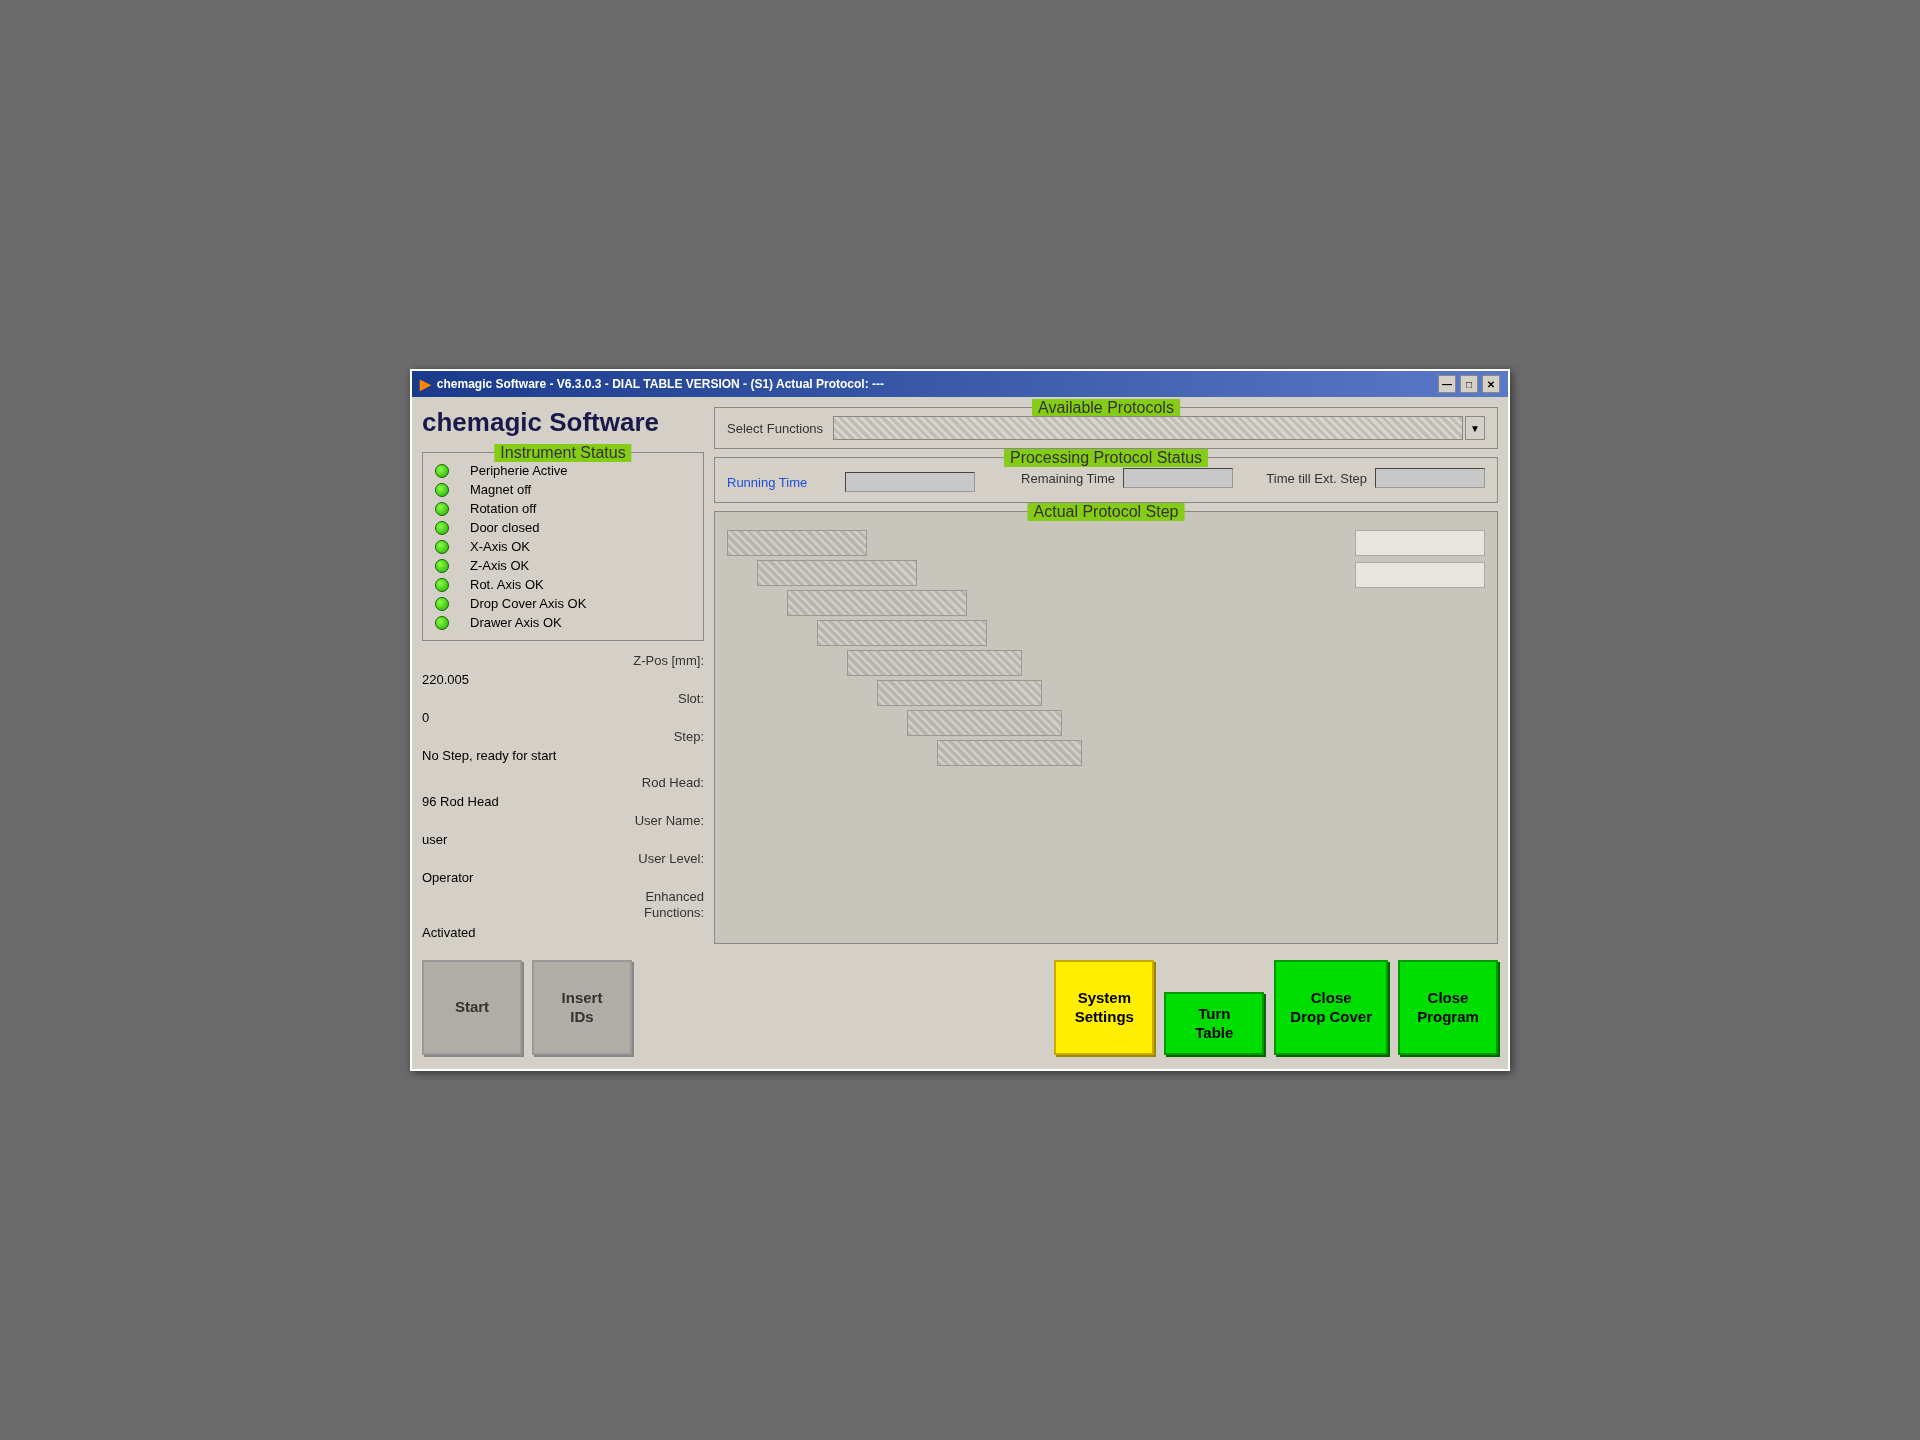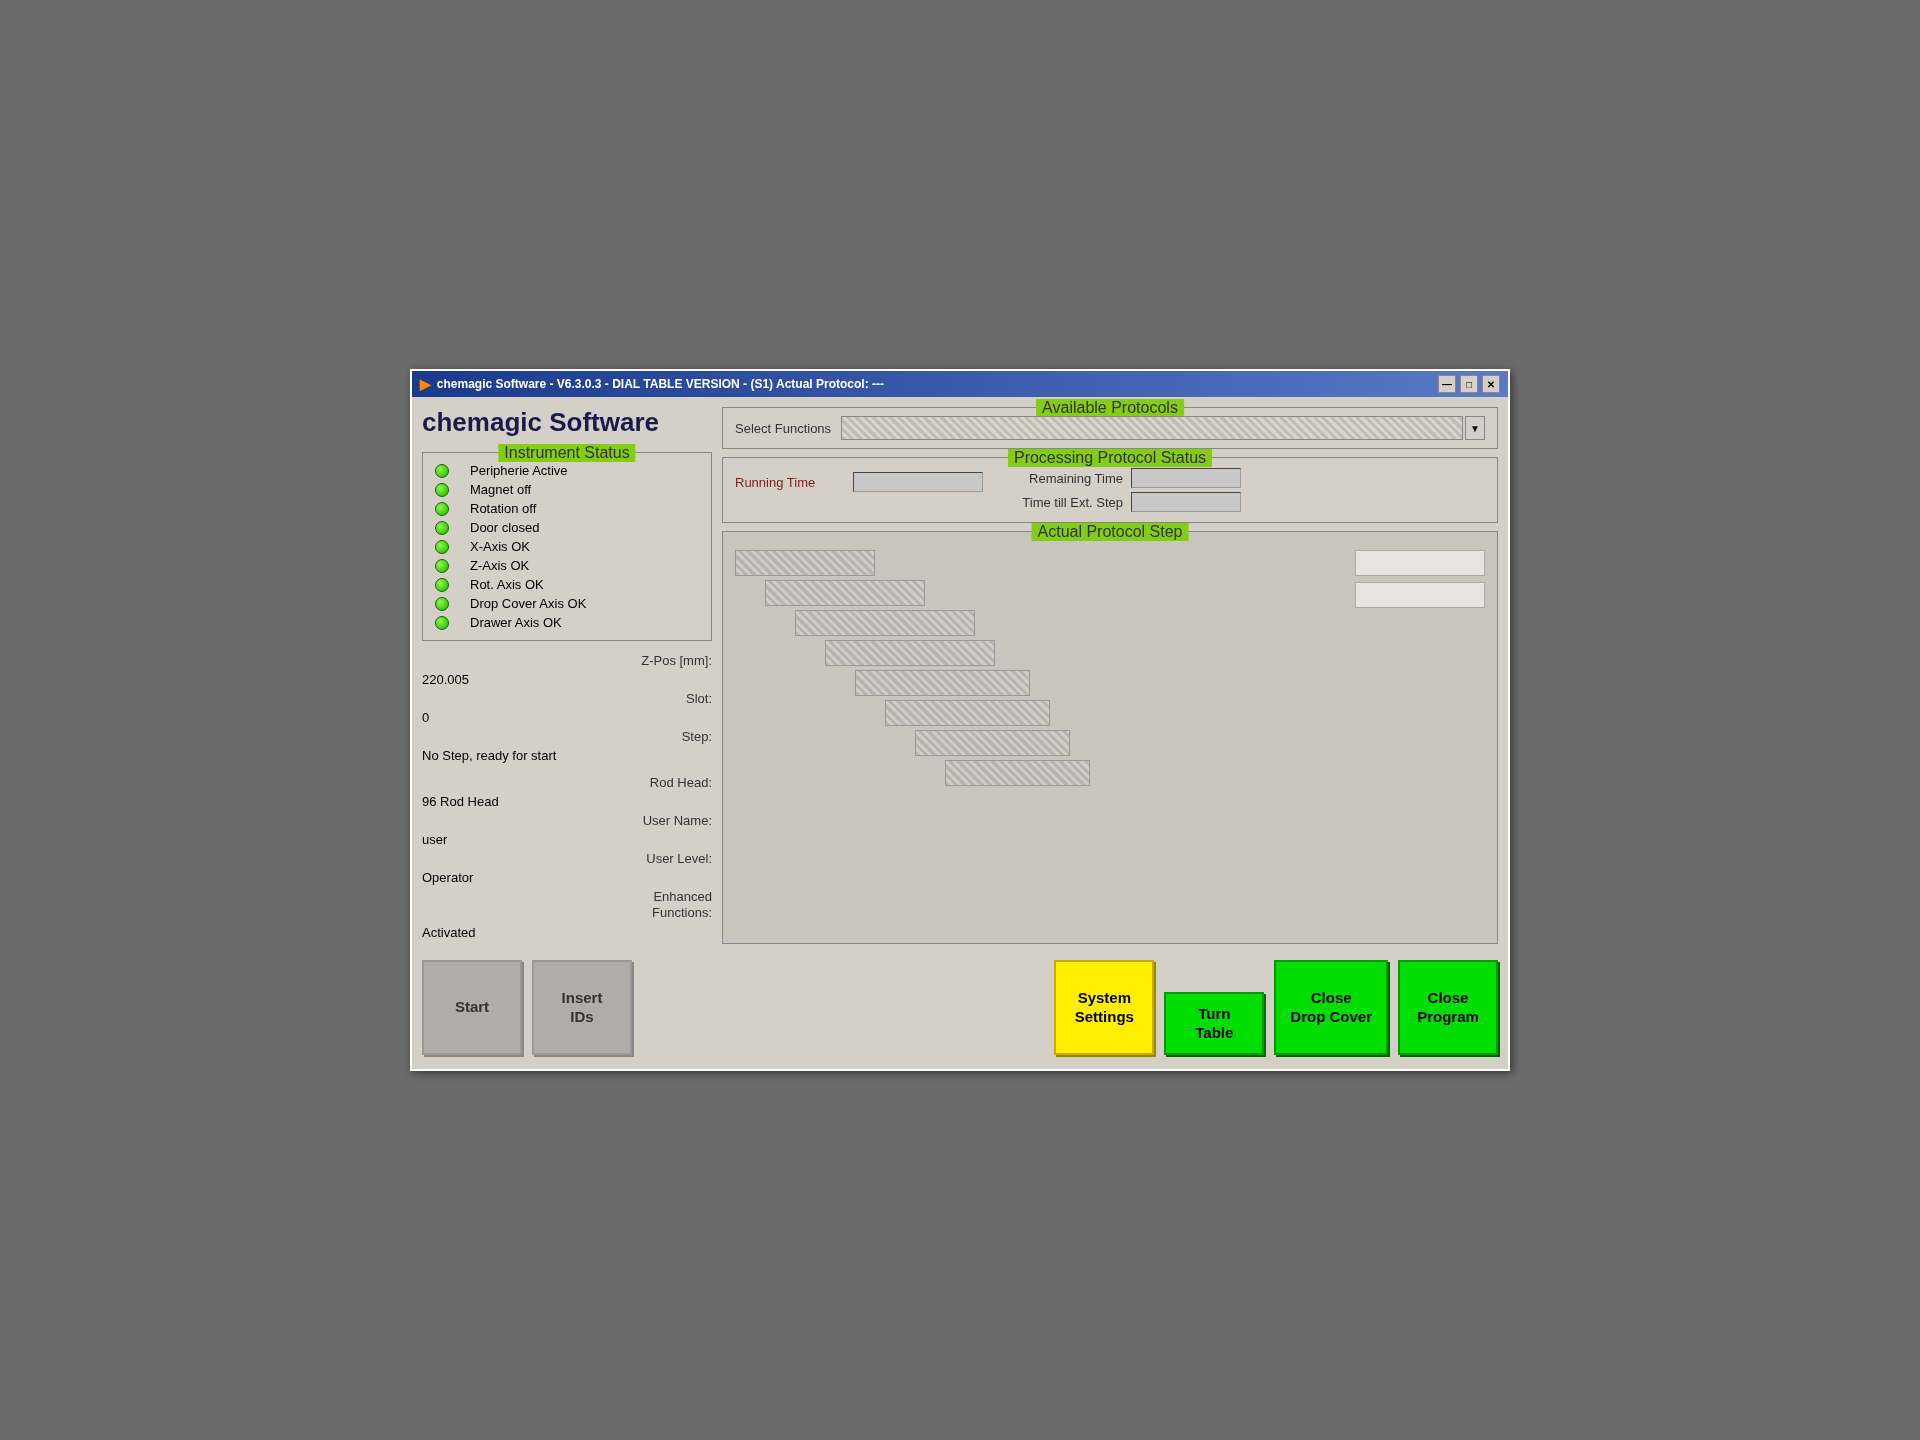--- a/index.html
+++ b/index.html
@@ -200,21 +200,21 @@
     
     .processing-box {
       border: 1px solid #888;
       padding: 10px 12px;
       position: relative;
       background: #d4d0c8;
     }
 
     .proc-label {
       font-size: 13px;
-      color: #7f1d1d;
+      color: #1d4ed8;
       min-width: 110px;
     }
 
     .proc-input {
       width: 130px;
       height: 20px;
       background: #c8c8c8;
       border: 1px inset #999;
     }
 
@@ -418,21 +418,21 @@
           </div>
         </div>
 
         <div class="processing-box">
           <span class="group-label">Processing Protocol Status</span>
           <div style="display:flex; align-items:flex-start; gap:10px;">
             <div style="display:flex; align-items:center; gap:8px; padding-top:4px;">
               <span class="proc-label">Running Time</span>
               <div class="proc-input"></div>
             </div>
-            <div style="display:flex; flex-direction:column; gap:4px;">
+            <div style="display:flex; gap:4px;">
               <div style="display:flex; align-items:center; gap:8px;">
                 <span class="proc-right-label">Remaining Time</span>
                 <div class="proc-right-input"></div>
               </div>
               <div style="display:flex; align-items:center; gap:8px;">
                 <span class="proc-right-label">Time till Ext. Step</span>
                 <div class="proc-right-input"></div>
               </div>
             </div>
           </div>

